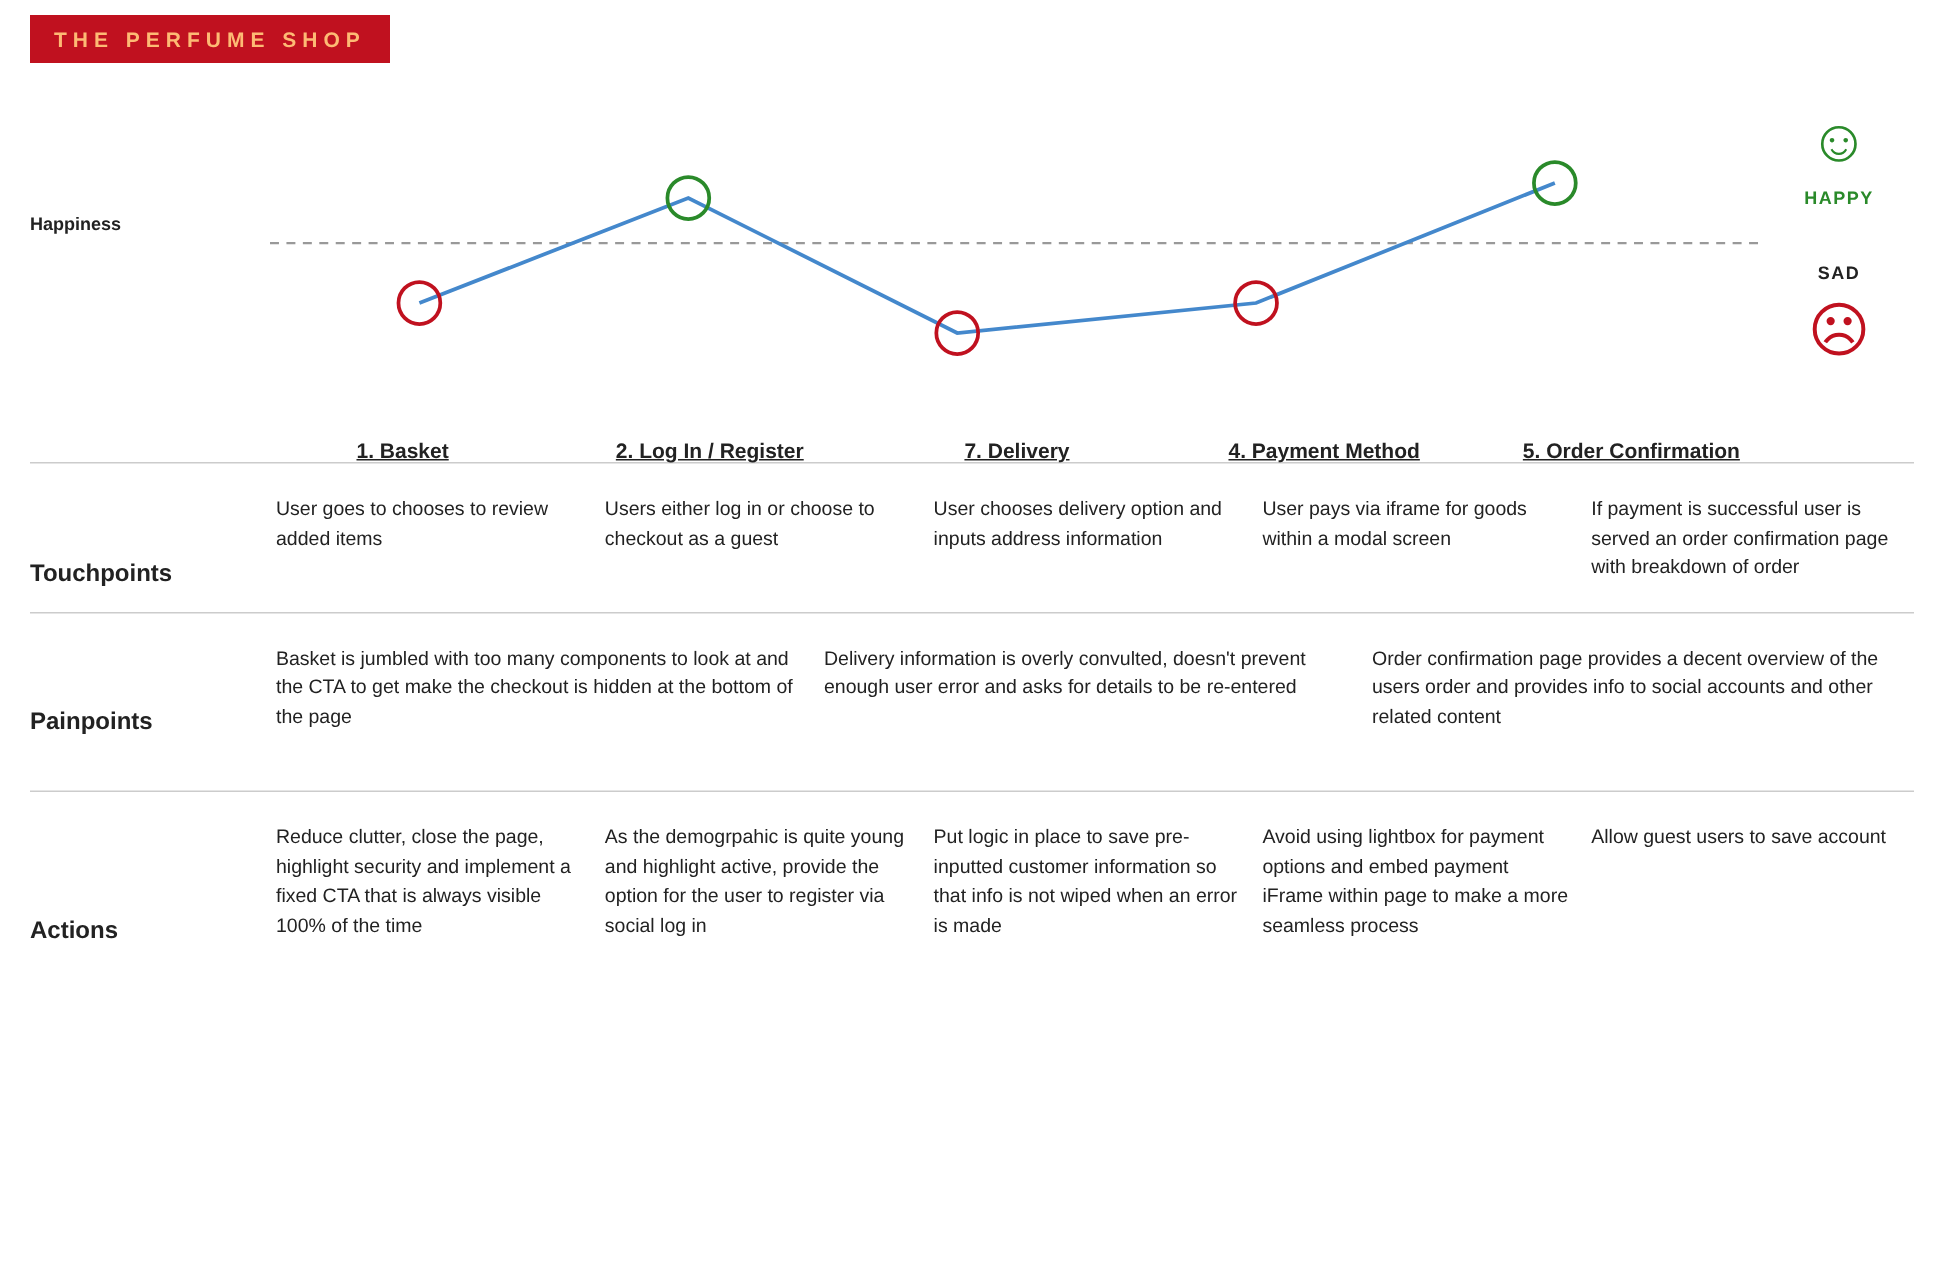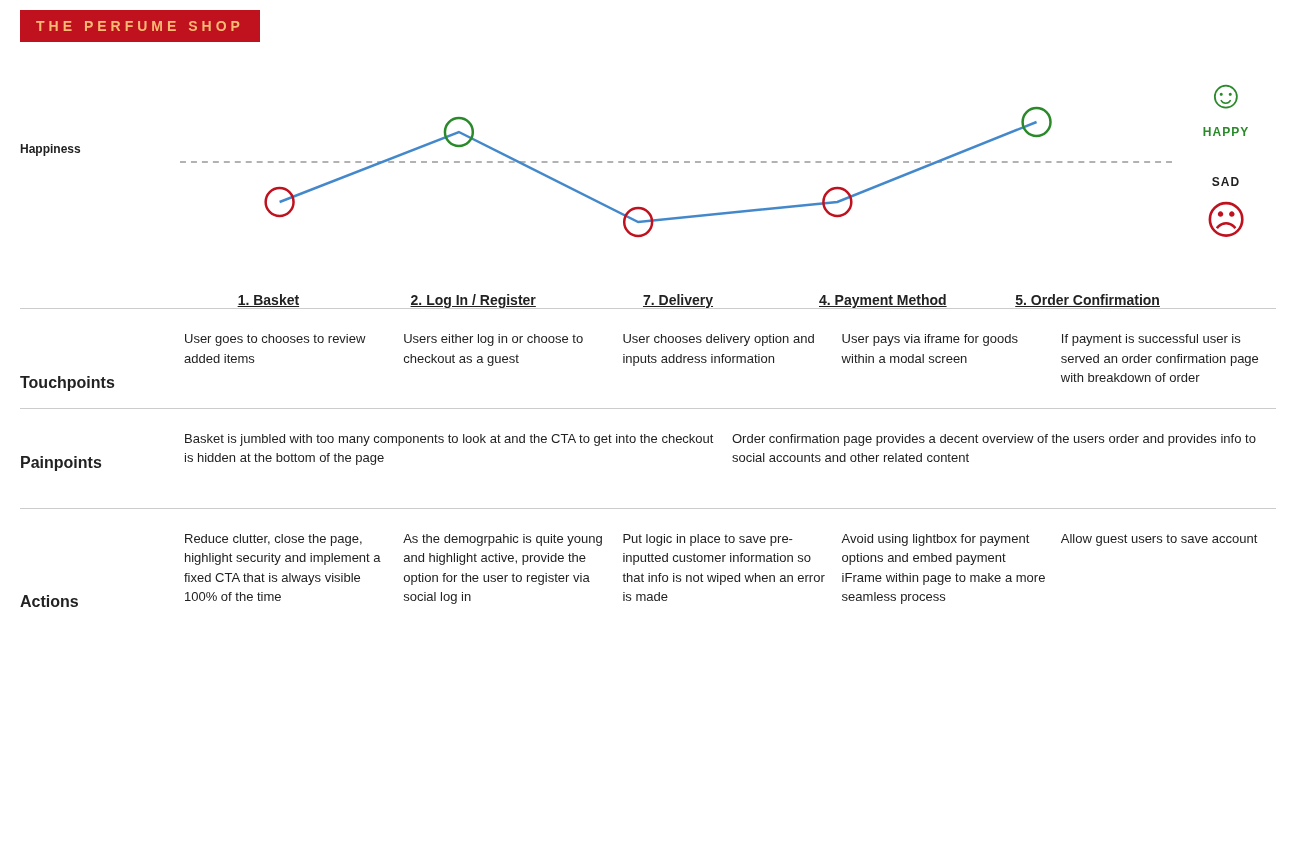--- a/index.html
+++ b/index.html
@@ -196,21 +196,22 @@
       <div class="section-cell">Users either log in or choose to checkout as a guest</div>
       <div class="section-cell">User chooses delivery option and inputs address information</div>
       <div class="section-cell">User pays via iframe for goods within a modal screen</div>
       <div class="section-cell">If payment is successful user is served an order confirmation page with breakdown of order</div>
     </div>
   </div>
 
   <div class="section-row">
     <div class="section-label">Painpoints</div>
     <div class="section-content">
-      <div class="section-cell">Basket is jumbled with too many components to look at and the CTA to get into the checkout is hidden at the bottom of the page</div>
+      <div class="section-cell">Basket is jumbled with too many components to look at and the CTA to get make the checkout is hidden at the bottom of the page</div>
+      <div class="section-cell">Delivery information is overly convulted, doesn't prevent enough user error and asks for details to be re-entered</div>
       <div class="section-cell">Order confirmation page provides a decent overview of the users order and provides info to social accounts and other related content</div>
     </div>
   </div>
 
   <div style="height: 20px;"></div>
 
   <div class="section-row">
     <div class="section-label">Actions</div>
     <div class="section-content">
       <div class="section-cell">Reduce clutter, close the page, highlight security and implement a fixed CTA that is always visible 100% of the time</div>

